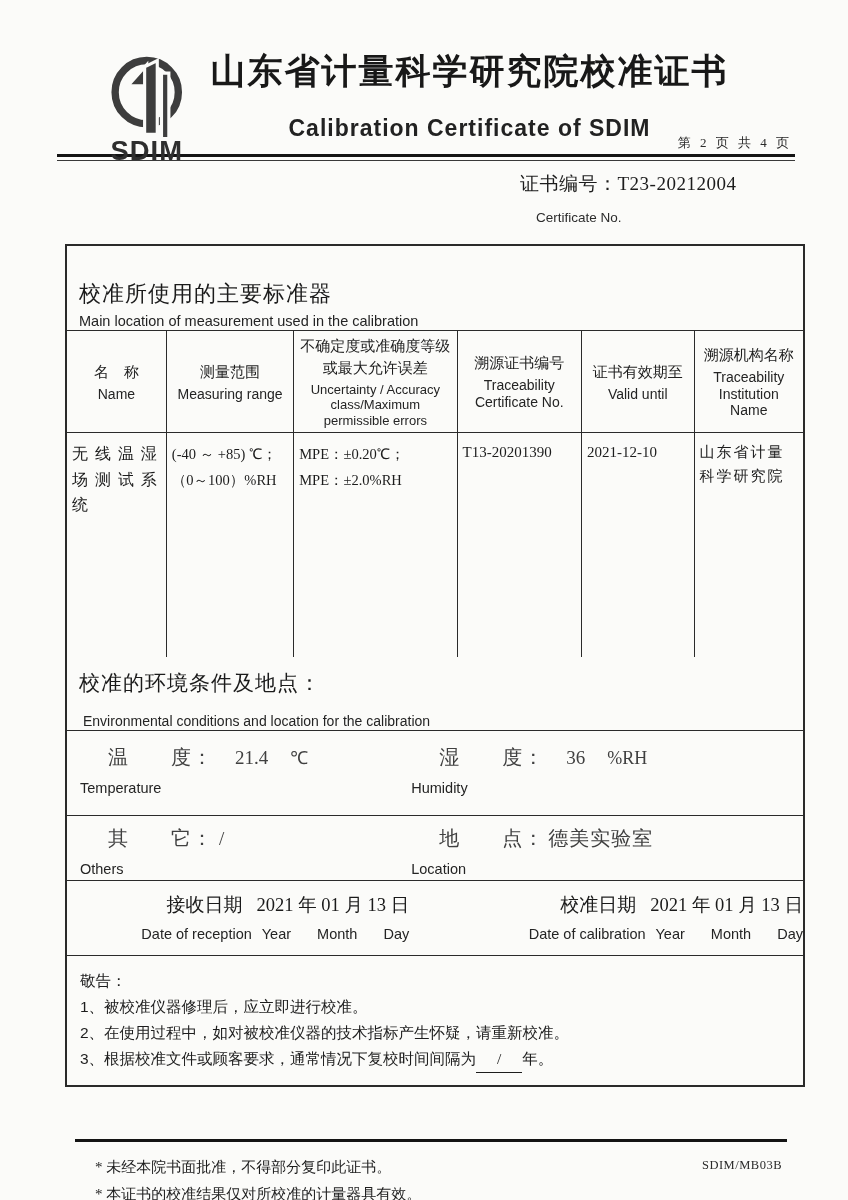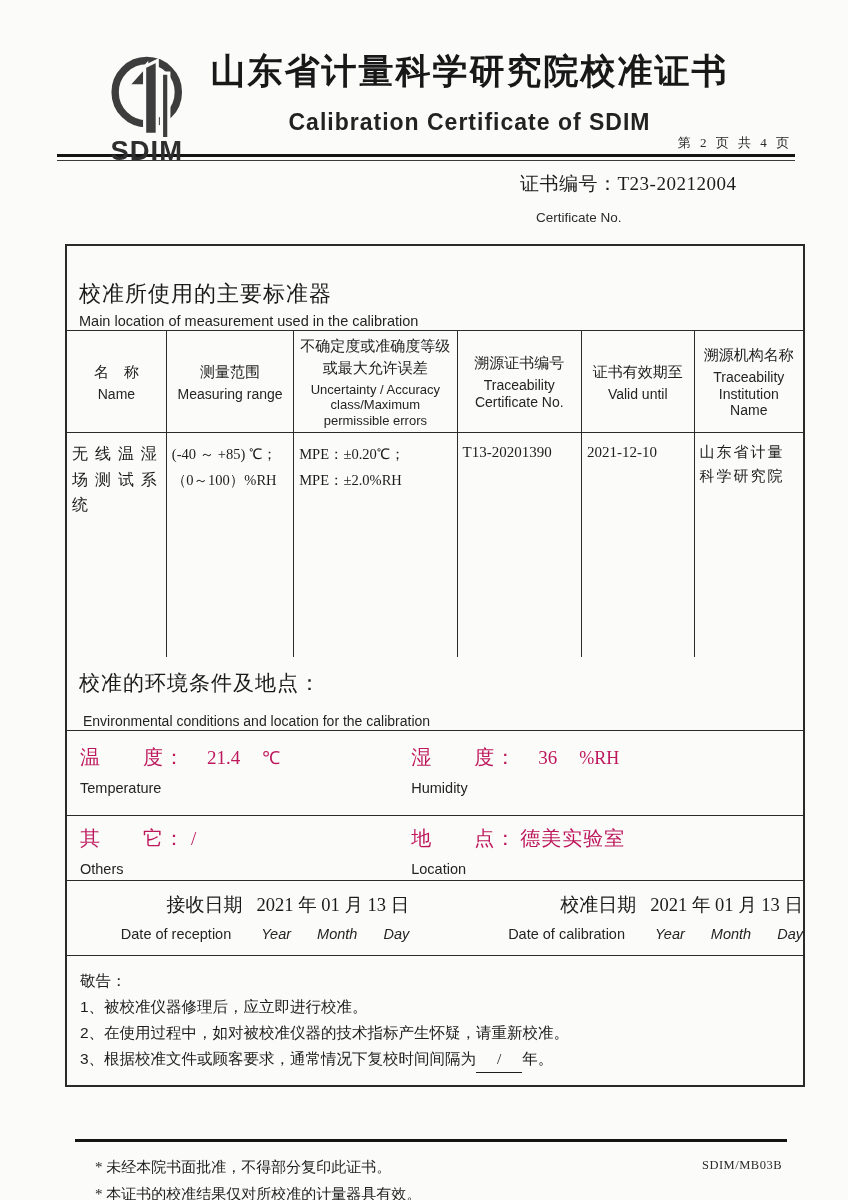--- a/index.html
+++ b/index.html
@@ -17,21 +17,21 @@
   .header{display:flex;align-items:flex-start;padding:48px 55px 0 98px;position:relative;height:98px;}
   .logo{width:108px;flex:0 0 108px;margin-top:2px;}
   .titles{flex:1;text-align:center;padding-right:60px;}
   .title-cn{
     font-family:"Liberation Serif", serif;
     font-weight:bold;font-size:35px;letter-spacing:2px;color:#181818;
     white-space:nowrap;
   }
   .title-en{
     font-size:23px;font-weight:bold;letter-spacing:1px;color:#222;
-    margin-top:14px;white-space:nowrap;
+    margin-top:20px;white-space:nowrap;
   }
   .page-info{
     position:absolute;right:56px;top:134px;
     font-family:"Liberation Serif", serif;
     font-size:13px;letter-spacing:3px;color:#2a2a2a;white-space:nowrap;
   }
   .head-rule{
     margin:8px 53px 0 57px;
     border-top:3px solid #141414;
     border-bottom:1px solid #3a3a3a;
@@ -62,34 +62,34 @@
   .cell-serif{font-family:"Liberation Serif", serif;font-size:15px;color:#1c1c1c;line-height:1.55;}
   .name-cell{font-family:"Liberation Serif", serif;font-size:16px;letter-spacing:4px;line-height:1.6;color:#1c1c1c;text-align:justify;}
   .mono-ish{font-family:"Liberation Serif", serif;font-size:14.5px;line-height:1.8;color:#1c1c1c;}
   
   .sec2{padding:12px 12px 0 12px;height:73px;box-sizing:border-box;}
   .sec2 .cn{font-size:21px;letter-spacing:1px;color:#1b1b1b;}
   .sec2 .en{font-size:14px;color:#242424;margin:16px 0 0 4px;}
   .split{display:flex;border-top:1.5px solid #2b2b2b;box-sizing:border-box;}
   .split .half-l{width:46.5%;padding:13px 0 0 13px;box-sizing:border-box;}
   .split .half-r{width:53.5%;padding:13px 0 0 2px;box-sizing:border-box;}
-  .env-line{font-size:20px;color:#be185d;}
+  .env-line{font-size:20px;color:#404040;margin-left:28px;}
   .env-line .lab{letter-spacing:1px;}
   .env-line .val{font-family:"Liberation Serif", serif;font-size:19px;margin-left:22px;}
   .env-line .unit{font-family:"Liberation Serif", serif;font-size:18px;margin-left:22px;}
   .env-en{font-size:14.5px;color:#242424;margin-top:9px;}
   .row-temp{height:85px;}
   .row-other{height:65px;}
   .row-other .half-l, .row-other .half-r{padding-top:9px;}
   .row-date{height:75px;}
   .row-date .half-l, .row-date .half-r{padding-top:11px;text-align:right;}
   .date-line{font-size:19px;color:#1a1a1a;white-space:nowrap;}
   .date-line .dt{font-family:"Liberation Serif", serif;font-size:18.5px;margin-left:14px;}
   .date-en{font-size:14.5px;color:#242424;margin-top:8px;}
-  .date-en .units{margin-left:30px;word-spacing:22px;font-style:italic;}
+  .date-en .units{margin-left:10px;word-spacing:22px;}
   
   .notice{border-top:1.5px solid #2b2b2b;height:130px;box-sizing:border-box;padding:12px 12px 0 13px;}
   .notice div{font-size:15.5px;line-height:26px;color:#1d1d1d;}
   .blank-slash{display:inline-block;min-width:46px;text-align:center;border-bottom:1.2px solid #1d1d1d;font-family:"Liberation Serif", serif;}
   
   .foot-rule{margin:52px 0 0 75px;width:712px;border-top:3px solid #141414;}
   .footnotes{margin:12px 0 0 95px;font-family:"Liberation Serif", serif;font-size:15px;line-height:27px;color:#1d1d1d;}
   .form-no{position:absolute;right:66px;top:1158px;font-family:"Liberation Serif", serif;font-size:12.5px;color:#2a2a2a;letter-spacing:0.5px;}
 </style>
 </head>

